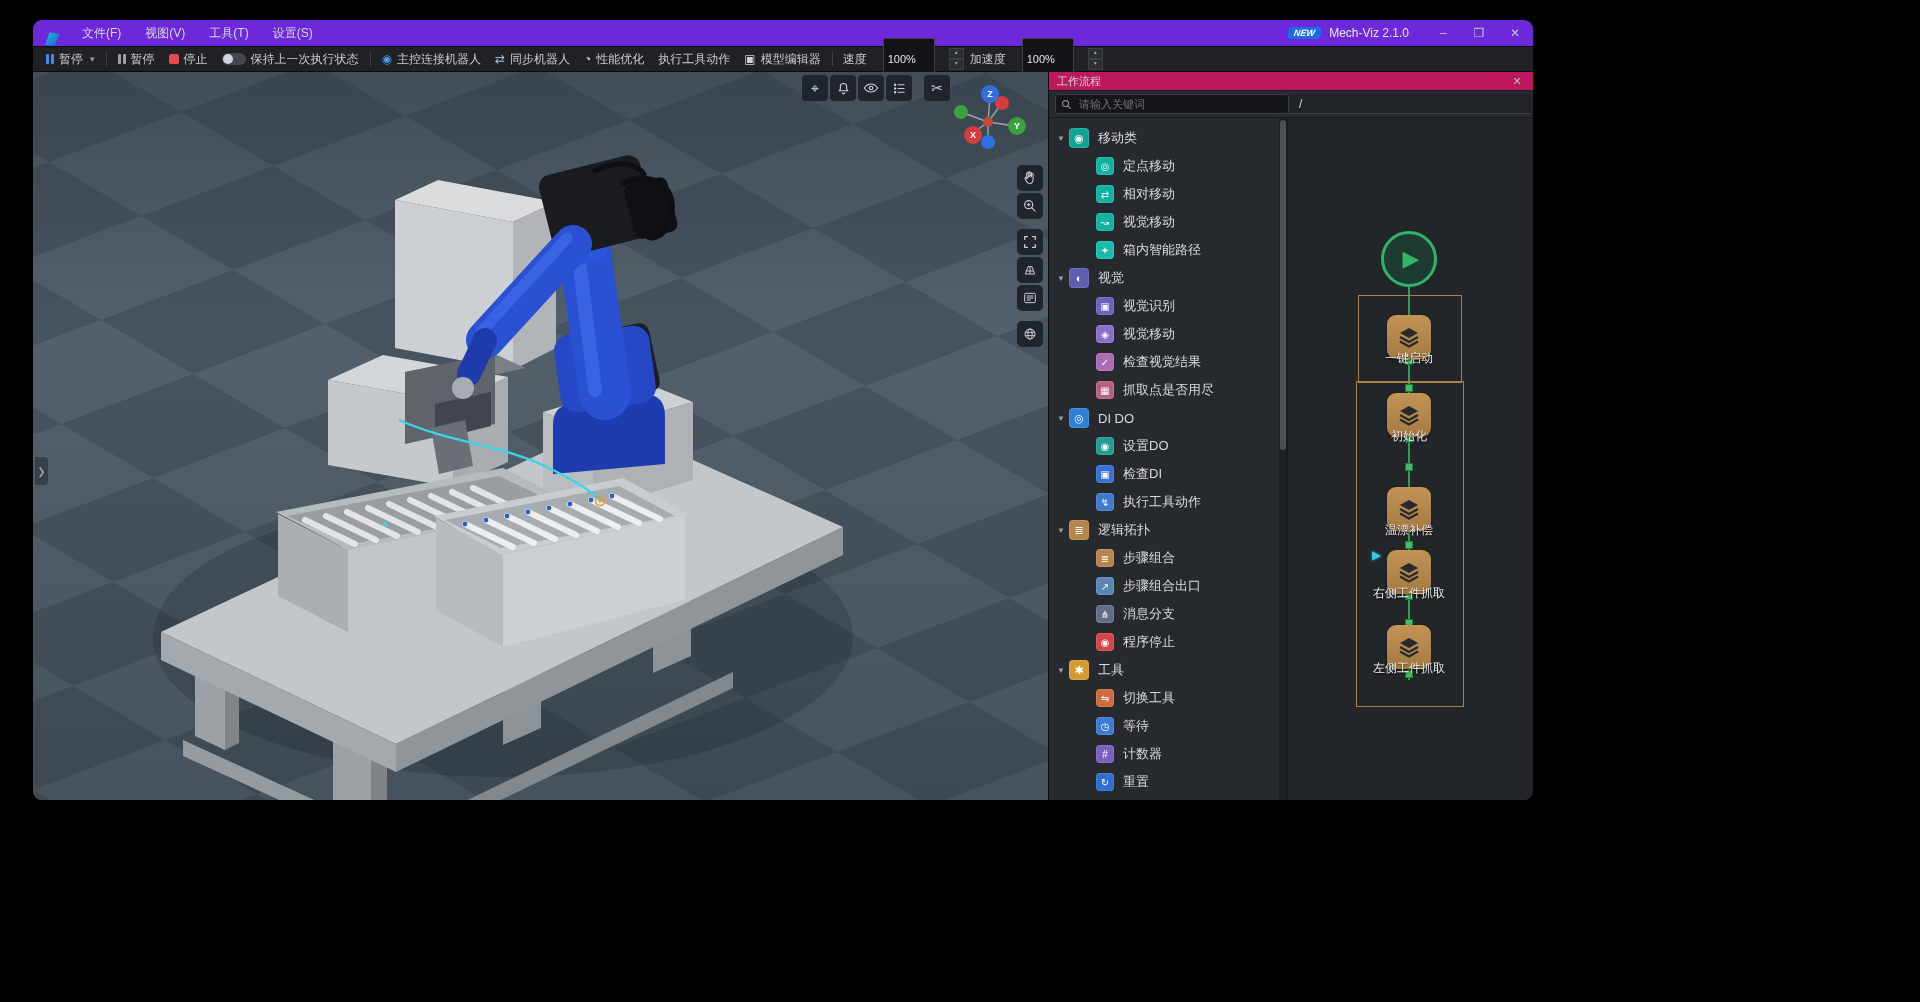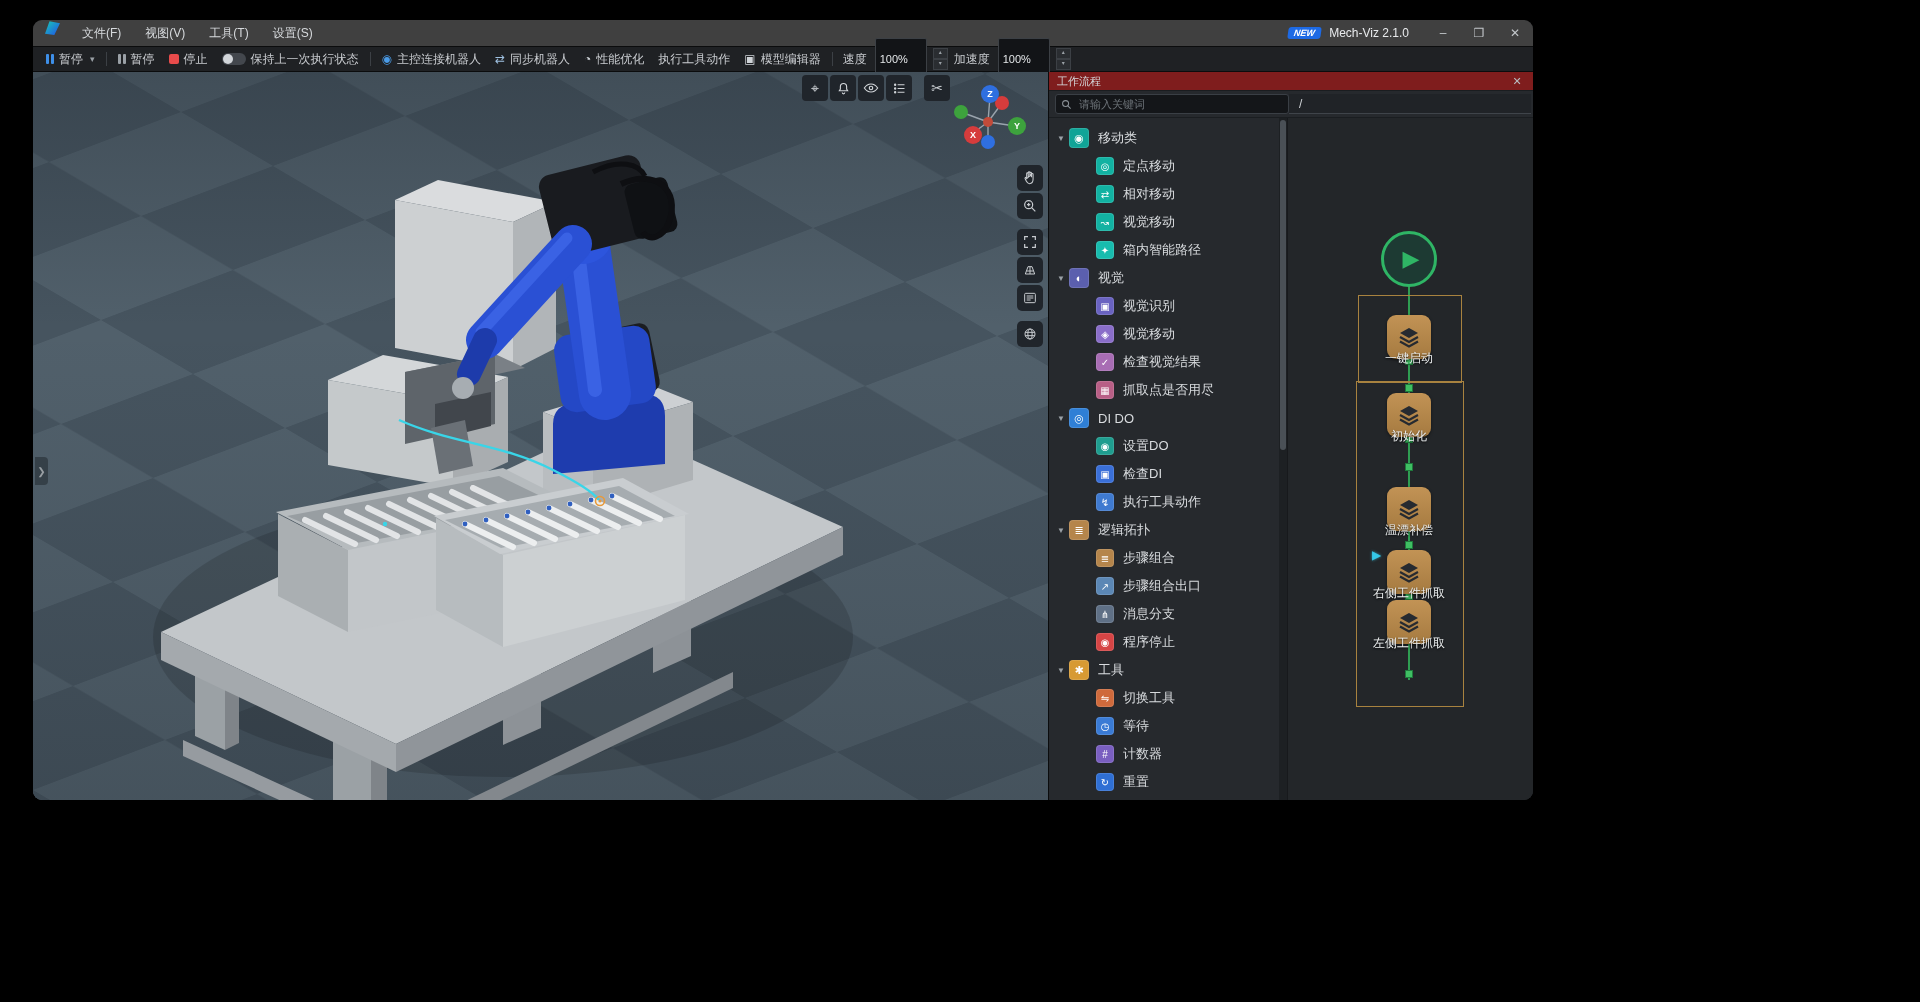--- a/index.html
+++ b/index.html
@@ -2,21 +2,21 @@
 <html><head>
 <meta charset="utf-8">
 <style>
   html,body{margin:0;padding:0;background:#000;}
   .stage{position:relative;width:1920px;height:1002px;background:#000;overflow:hidden;
          font-family:"Liberation Sans","DejaVu Sans",sans-serif;-webkit-font-smoothing:antialiased;}
   .app{position:absolute;left:33px;top:20px;width:1500px;height:780px;background:#16181b;
        border-radius:9px;overflow:hidden;box-shadow:0 0 0 1px #000;}
 
   
-  .titlebar{height:26px;background:#404040;display:flex;align-items:flex-start;color:#d6d9dc;font-size:12px;}
+  .titlebar{height:26px;background:#6d28d9;display:flex;align-items:flex-end;color:#d6d9dc;font-size:12px;}
   .logo{width:15px;height:15px;margin:0 10px 0 12px;background:linear-gradient(135deg,#19c2b8 10%,#1f6ae0 80%);
         clip-path:polygon(0 92%,30% 8%,100% 22%,62% 100%);}
   .menu-item{padding:0 12px;height:100%;display:flex;align-items:center;cursor:default;}
   .tb-right{margin-left:auto;display:flex;align-items:center;height:100%;}
   .new-badge{background:#1d6ae5;color:#fff;font-size:9px;font-weight:bold;font-style:italic;
              padding:1px 6px;border-radius:3px;transform:skewX(-8deg);margin-right:8px;}
   .win-title{color:#e8eaec;font-size:12px;margin-right:16px;}
   .win-btn{width:36px;height:100%;display:flex;align-items:center;justify-content:center;color:#c2c6ca;font-size:12px;}
 
   
@@ -25,21 +25,21 @@
   .tbtn{display:flex;align-items:center;gap:5px;padding:0 7px;height:100%;white-space:nowrap;}
   .sep{width:1px;height:14px;background:#3c4045;margin:0 4px;}
   .pause-bars{display:flex;gap:2px;}
   .pause-bars i{display:block;width:3px;height:10px;background:#3e8fe8;border-radius:1px;}
   .pause-bars.dim i{background:#9aa0a6;}
   .stop-sq{width:10px;height:10px;background:#e84b4b;border-radius:2px;}
   .caret{font-size:9px;color:#9aa0a6;margin-left:2px;}
   .toggle{width:24px;height:12px;border-radius:6px;background:#43474d;position:relative;}
   .toggle i{position:absolute;left:1px;top:1px;width:10px;height:10px;border-radius:50%;background:#d2d6da;}
   .tico{font-size:12px;color:#9fc0e0;}
-  .numgroup{display:flex;align-items:center;gap:8px;margin-left:6px;}
+  .numgroup{display:flex;align-items:center;gap:16px;margin-left:6px;}
   .numfield{width:42px;height:16px;background:#121417;border:1px solid #3c4045;border-radius:2px;
             color:#e3e6e8;font-size:11px;text-align:left;padding:12px 4px;font-family:inherit;}
   .stepper{display:flex;flex-direction:column;margin-left:-2px;}
   .stepper span{width:13px;height:9px;background:#2a2d31;border:1px solid #3c4045;color:#9aa0a6;
                 font-size:6px;line-height:7px;text-align:center;}
 
   
   .content{display:flex;height:730px;}
   .viewport{position:relative;flex:1;overflow:hidden;background:#4e5c66;}
   .viewport > svg.scene{position:absolute;inset:0;}
@@ -56,21 +56,21 @@
   
   .side-tools{position:absolute;top:93px;right:5px;display:flex;flex-direction:column;gap:2px;}
   .side-tools .gap{height:6px;}
   .sbtn{width:26px;height:26px;background:#20252b;border-radius:5px;display:flex;align-items:center;justify-content:center;}
 
   .collapse-handle{position:absolute;left:2px;top:385px;width:13px;height:28px;display:flex;align-items:center;
                    justify-content:center;color:#98 9ea3;color:#989ea3;font-size:10px;background:rgba(10,12,14,.35);border-radius:0 4px 4px 0;}
 
   
   .rpanel{width:484px;background:#26292d;border-left:1px solid #0b0c0d;display:flex;flex-direction:column;}
-  .panel-header{height:18px;display:flex;align-items:center;padding:0 8px;background:#7f1d1d;
+  .panel-header{height:18px;display:flex;align-items:center;padding:0 8px;background:#be185d;
                 color:#d4d7da;font-size:11px;border-bottom:1px solid #1a1d20;}
   .panel-close{margin-left:auto;color:#b9bec3;font-size:11px;width:16px;text-align:center;}
   .search-row{height:26px;display:flex;align-items:center;padding:0 0 0 6px;border-bottom:1px solid #1a1d20;justify-content:flex-end;}
   .searchbox{width:222px;height:18px;background:#141619;border:1px solid #3a3f45;border-radius:3px;
              display:flex;align-items:center;padding:0 5px;gap:5px;}
   .searchbox input{flex:1;background:transparent;border:none;outline:none;color:#c9ccd0;font-size:11px;font-family:inherit;}
   .searchbox input::placeholder{color:#6d7378;}
   .pathfield{flex:1;align-self:stretch;display:flex;align-items:center;color:#d0d4d8;font-size:12px;
              padding-left:10px;border-bottom:1px solid #3f444a;margin:3px 2px 3px 0;background:#202327;}
   .panel-body{flex:1;display:flex;min-height:0;}
@@ -635,21 +635,21 @@
               <div class="flow-node" style="top: 432px;">
     <div class="flow-node-box" style="background: linear-gradient(rgb(194, 147, 85), rgb(165, 122, 64));">
       <svg width="24" height="24" viewBox="0 0 24 24">
         <path d="M12 3 21 8 12 13 3 8z" fill="#262a30"></path>
         <path d="M3 12l9 5 9-5" fill="none" stroke="#262a30" stroke-width="2.2"></path>
         <path d="M3 16.5l9 5 9-5" fill="none" stroke="#262a30" stroke-width="2.2"></path>
       </svg>
     </div>
     <div class="flow-node-label">右侧工件抓取</div>
   </div>
-              <div class="flow-node" style="top: 482px;">
+              <div class="flow-node" style="top: 507px;">
     <div class="flow-node-box" style="background: linear-gradient(rgb(194, 147, 85), rgb(165, 122, 64));">
       <svg width="24" height="24" viewBox="0 0 24 24">
         <path d="M12 3 21 8 12 13 3 8z" fill="#262a30"></path>
         <path d="M3 12l9 5 9-5" fill="none" stroke="#262a30" stroke-width="2.2"></path>
         <path d="M3 16.5l9 5 9-5" fill="none" stroke="#262a30" stroke-width="2.2"></path>
       </svg>
     </div>
     <div class="flow-node-label">左侧工件抓取</div>
   </div>
             </div>

